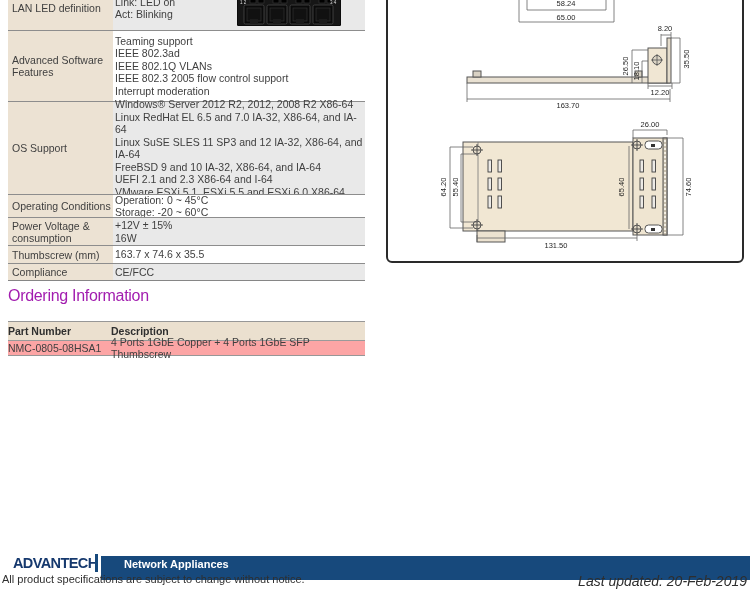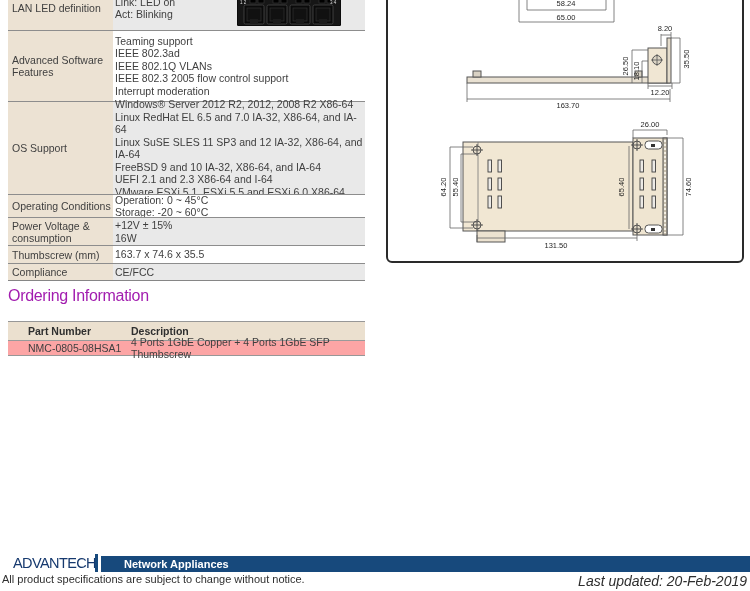--- a/index.html
+++ b/index.html
@@ -36,37 +36,37 @@
   }
   .order-table{
     position:absolute;left:8px;top:321px;width:357px;
     border-top:1px solid #979797;border-bottom:1px solid #979797;
     font-size:10.5px;
   }
   .order-row{display:flex;}
   .order-row.head{background:#ebe0cf;font-weight:bold;color:#2f2f2f;height:18px;border-bottom:1px solid #9a9a9a;}
   .order-row.body{background:#fca5a5;color:#3f3f3f;height:14px;}
   .order-cell{display:flex;align-items:center;}
-  .order-cell.c0{width:101px;flex:0 0 101px;padding-left:20px;}
+  .order-cell.c0{width:101px;flex:0 0 101px;padding-left:0;}
   .order-cell.c1{flex:1;padding-left:2px;}
   
   .drawing-panel{
     position:absolute;left:386px;top:-20px;width:358px;height:283px;
     box-sizing:border-box;border:2px solid #2a2a2a;border-radius:6px;background:#fff;
   }
   .drawing-panel svg{position:absolute;left:0;top:0;}
   .dim{font-size:7.5px;fill:#1f1f1f;}
   
   .footer-logo{
     position:absolute;left:13px;top:555px;width:82px;height:16px;
-    font-size:14.5px;font-weight:normal;color:#16396e;letter-spacing:-0.6px;line-height:16px;
+    font-size:14.5px;font-weight:bold;color:#16396e;letter-spacing:-0.6px;line-height:16px;
   }
   .footer-divider{position:absolute;left:95px;top:554px;width:3px;height:18px;background:#17497c;}
   .footer-bar{
-    position:absolute;left:101px;top:556px;right:0;height:16px;background:#17497c;
+    position:absolute;left:101px;top:556px;right:0;height:24px;background:#17497c;
     color:#ffffff;font-size:11px;font-weight:bold;line-height:16px;padding-left:23px;
     box-sizing:border-box;
   }
   .footer-note{
     position:absolute;left:2px;top:573px;font-size:11px;color:#2e2e2e;
   }
   .footer-updated{
     position:absolute;right:3px;top:573px;font-size:14px;color:#2e2e2e;font-style:italic;
   }
 </style>

